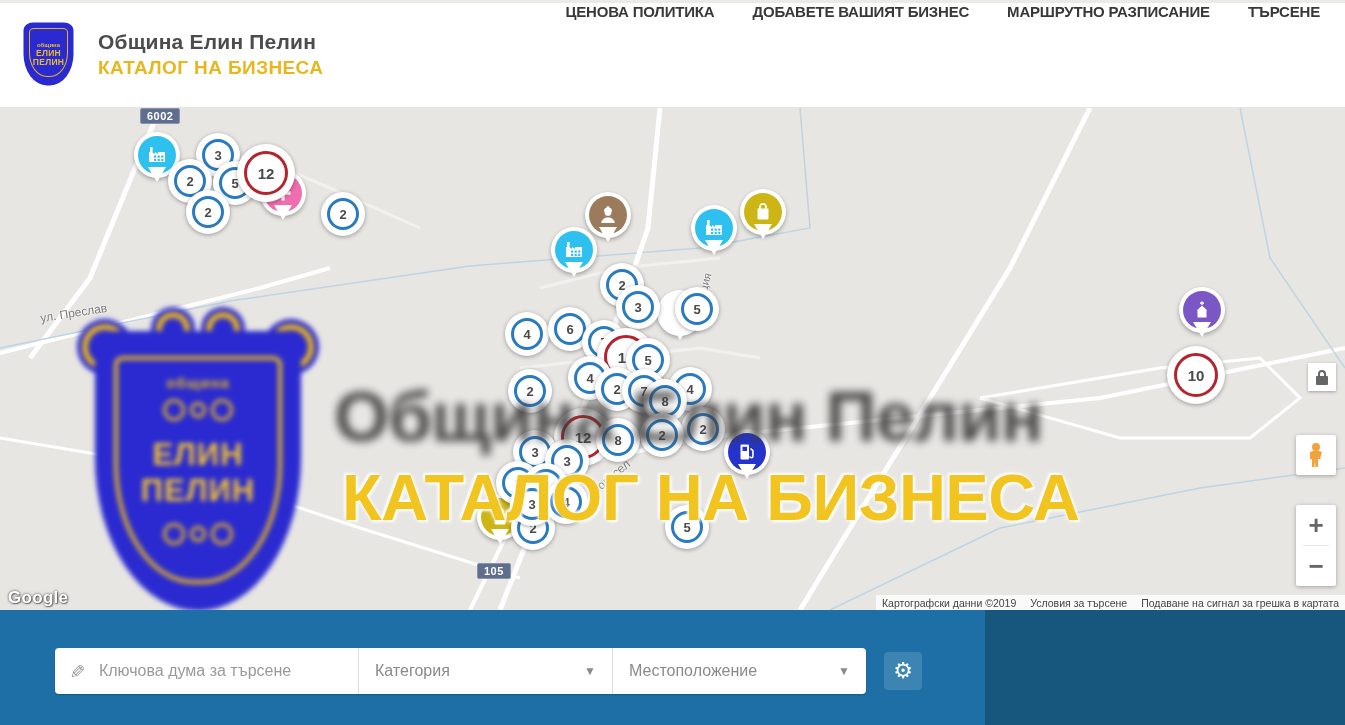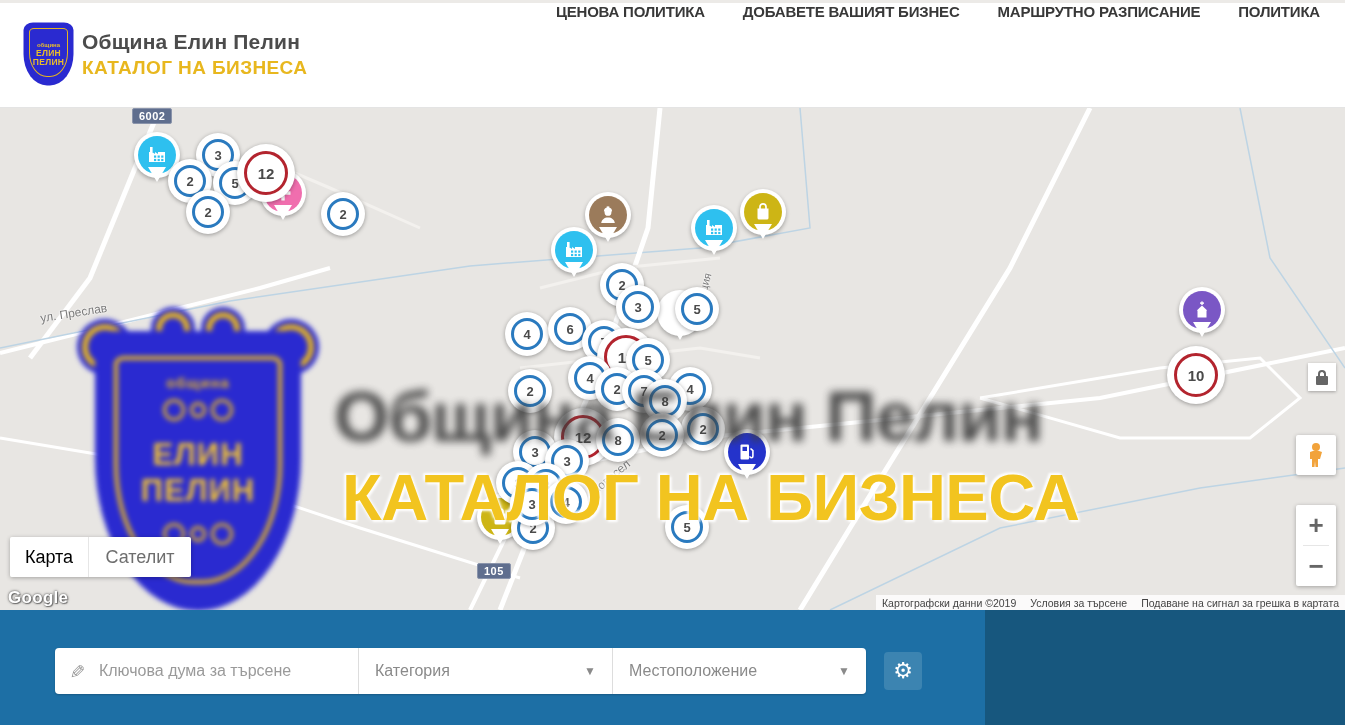--- a/index.html
+++ b/index.html
@@ -9,21 +9,21 @@
   
   .header{position:absolute;left:0;top:0;width:1345px;height:108px;background:#fff;
     border-top:3px solid #eceae7;border-bottom:1px solid #e4e4e4;box-sizing:border-box;}
   .brand{position:absolute;left:25px;top:21px;display:flex;align-items:center;}
   .logo-shield{width:47px;height:60px;background:#2a2ad0;border-radius:8px 8px 22px 22px/6px 6px 30px 30px;
     position:relative;box-shadow:0 0 0 1.5px #2a2ad0;display:flex;flex-direction:column;align-items:center;justify-content:center;}
   .logo-shield .inner-b{position:absolute;inset:4px 4px 7px 4px;border:1.5px solid #e3b424;
     border-radius:5px 5px 18px 18px/4px 4px 24px 24px;}
   .logo-shield .t1{color:#e9bd2a;font-size:6px;font-weight:bold;line-height:7px;}
   .logo-shield .t2{color:#e9bd2a;font-size:8.5px;font-weight:bold;line-height:9px;letter-spacing:.3px;}
-  .brand-text{margin-left:10px;}
+  .brand-text{margin-left:26px;}
   .brand-title{font-size:21px;font-weight:bold;color:#4c4c4c;letter-spacing:.2px;}
   .brand-sub{font-size:19px;font-weight:bold;color:#e8b71e;letter-spacing:.4px;margin-top:3px;}
   .nav{position:absolute;right:25px;top:0;height:108px;display:flex;gap:38px;}
   .nav-item{font-size:15px;font-weight:bold;color:#383838;letter-spacing:-.2px;cursor:pointer;
     font-stretch:condensed;white-space:nowrap;}
 
   
   .map{position:absolute;left:0;top:108px;width:1345px;height:502px;background:#e8e6e3;overflow:hidden;}
   .roads{position:absolute;left:0;top:0;z-index:1;}
   .street-label{position:absolute;color:#7a7a7a;font-size:12px;z-index:1;white-space:nowrap;
@@ -139,21 +139,21 @@
       </div>
       <div class="brand-text">
         <div class="brand-title">Община Елин Пелин</div>
         <div class="brand-sub">КАТАЛОГ НА БИЗНЕСА</div>
       </div>
     </div>
     <div class="nav">
       <div class="nav-item">ЦЕНОВА ПОЛИТИКА</div>
       <div class="nav-item">ДОБАВЕТЕ ВАШИЯТ БИЗНЕС</div>
       <div class="nav-item">МАРШРУТНО РАЗПИСАНИЕ</div>
-      <div class="nav-item">ПОЛИТИКА</div>
+      <div class="nav-item">ТЪРСЕНЕ</div>
     </div>
   </div>
 
   <div class="map">
     <svg class="roads" width="1345" height="502">
       <g fill="none">
         <path d="M160 0 L135 60 L90 170 L30 250" stroke="#ffffff" stroke-width="5"></path>
         <path d="M0 245 L140 210 L260 180 L330 160" stroke="#ffffff" stroke-width="4"></path>
         <path d="M0 240 L230 193 L470 158 L700 140 L810 120 L800 0" stroke="#bdd4e4" stroke-width="1.5"></path>
         <path d="M660 0 L648 120 L600 260 L540 400 L500 502" stroke="#ffffff" stroke-width="5"></path>
@@ -165,21 +165,21 @@
         <path d="M540 180 L620 160 L720 150" stroke="#f3f1ee" stroke-width="3"></path>
         <path d="M520 260 L700 240 L760 250" stroke="#f3f1ee" stroke-width="3"></path>
         <path d="M180 60 L260 50 L330 80 L420 120" stroke="#f3f1ee" stroke-width="3"></path>
         <path d="M980 290 L1120 330 L1250 330 L1300 290 L1260 250 L1160 260 L980 290" stroke="#ffffff" stroke-width="3"></path>
       </g>
     </svg>
 
     <div class="street-label" style="left:40px;top:198px;transform:rotate(-9deg);">ул. Преслав</div>
     <div class="street-label" style="left:560px;top:372px;transform:rotate(-40deg);">бул. „Новосел</div>
     <div class="street-label" style="left:696px;top:168px;transform:rotate(-75deg);font-size:11px;">ция</div>
-    <div class="road-badge" style="left:132px;top:0px;text-align:right;">6002</div>
+    <div class="road-badge" style="left:140px;top:0px;text-align:right;">6002</div>
     <div class="road-badge" style="left:477px;top:455px;">105</div>
 
     <div class="marker-layer">
         <div class="pin" style="left: 157px; top: 47px;">
           <span class="pin-inner" style="background:#2ec0ef">
             <svg viewBox="0 0 24 24">
               <path fill="#fff" d="M4 19V9h3l3 2V9l3 2V9h7v10z"></path>
               <rect x="5" y="4" width="2.6" height="5" fill="#fff"></rect>
               <g fill="#2ec0ef">
                 <rect x="9" y="12.5" width="2.2" height="2.2"></rect>
@@ -470,24 +470,20 @@
               <i></i>
               <i style="width:10px;height:10px;margin-top:3px;"></i>
               <i></i>
             </div>
         </div>
       </div>
       <div class="wm-title">Община Елин Пелин</div>
       <div class="wm-sub">КАТАЛОГ НА БИЗНЕСА</div>
     </div>
 
-    <div class="maptype">
-      <div class="mt mt-map">Карта</div>
-      <div class="mt mt-sat">Сателит</div>
-    </div>
     <div class="google-logo">Google</div>
     <div class="attribution">
       <span>Картографски данни ©2019</span>
       <span>Условия за търсене</span>
       <span>Подаване на сигнал за грешка в картата</span>
     </div>
     <div class="lock-btn">
         <span class="lock-ic"></span>
       </div>
     <div class="pegman-btn">

